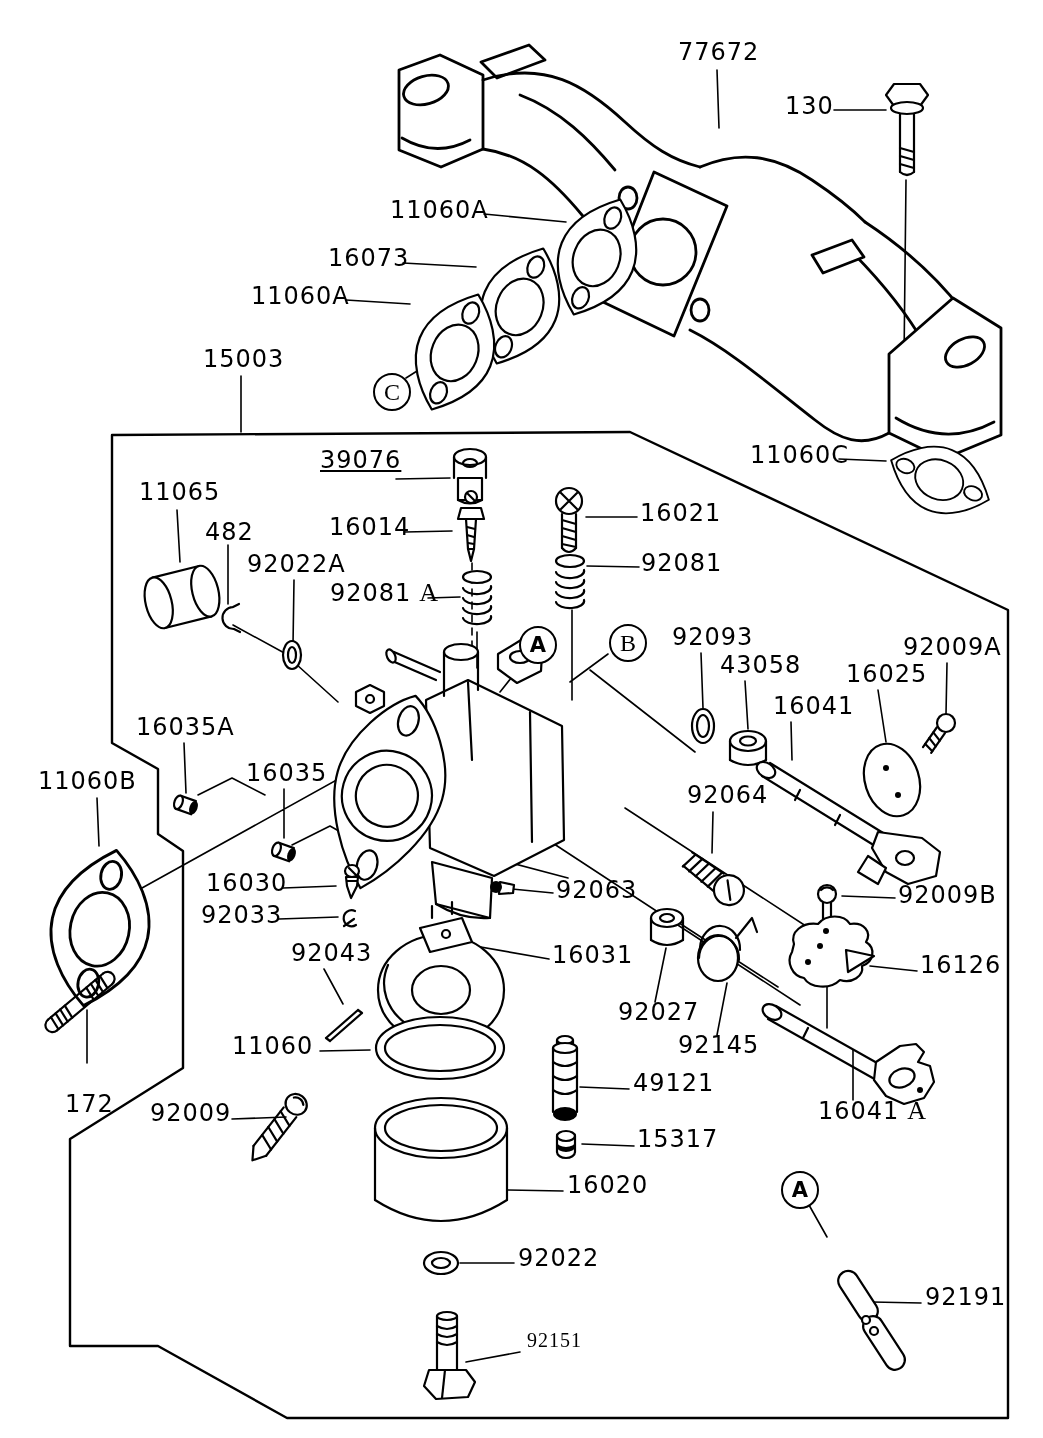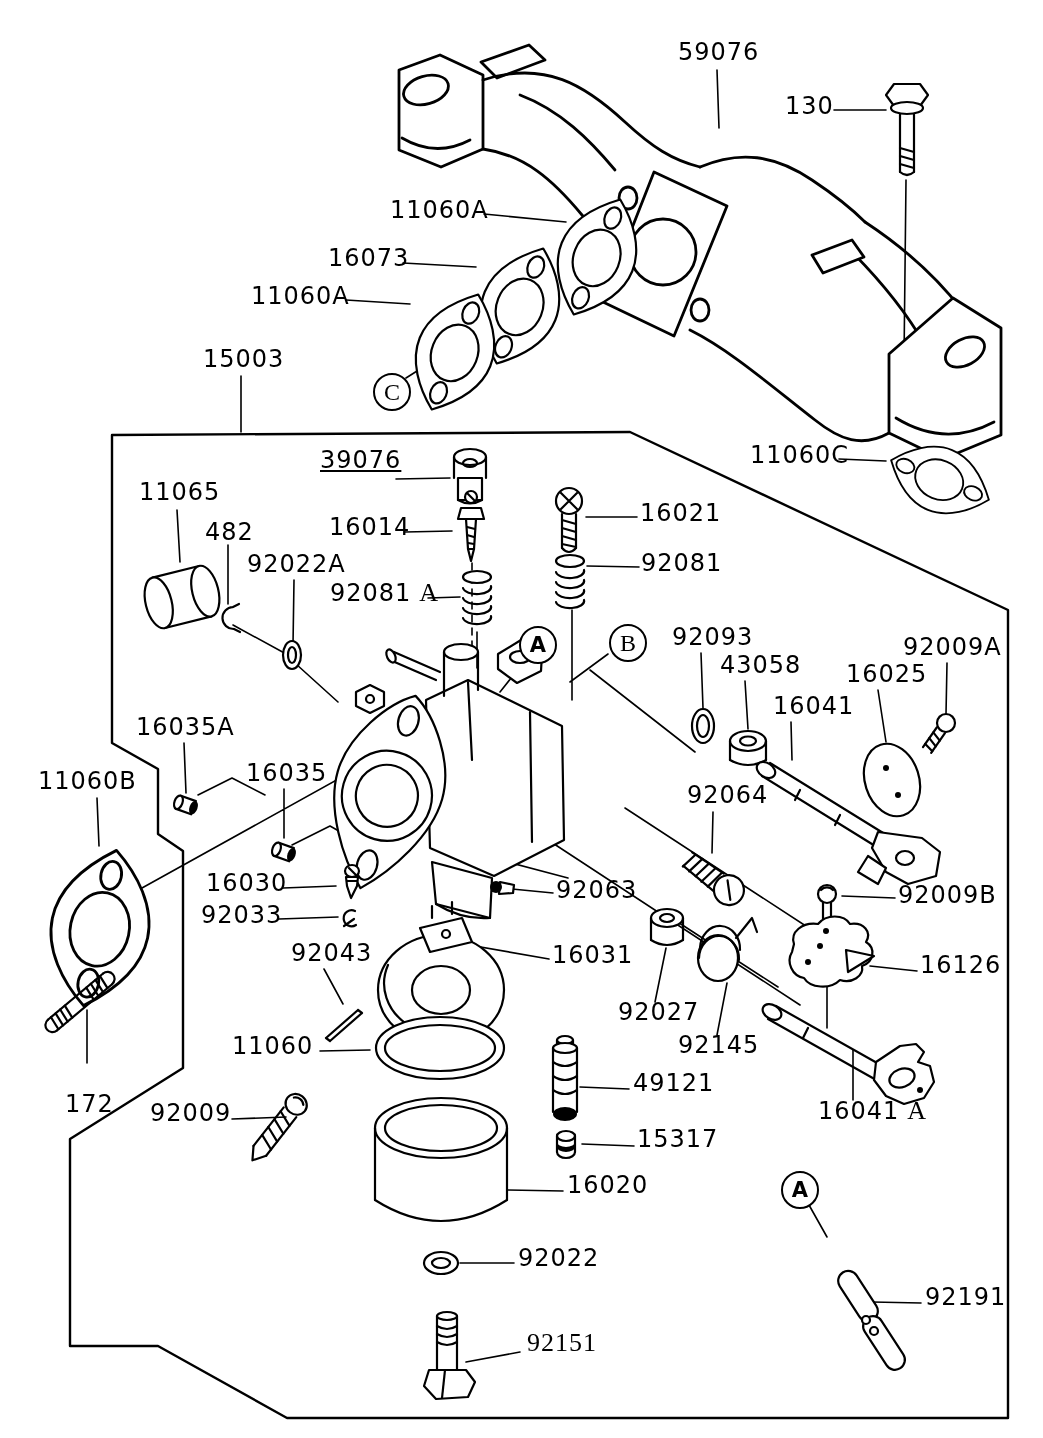--- a/index.html
+++ b/index.html
@@ -9,21 +9,21 @@
   svg *{stroke:#000;stroke-width:2.2;fill:none;stroke-linecap:round;stroke-linejoin:round;}
   svg .w{fill:#fff;}
   svg .blk{fill:#000;stroke:none;}
   svg g[data-name="assembly-border"] path{stroke-width:2.4;}
   svg g[data-name="intake-manifold"] *{stroke-width:2.8;}
   svg g[data-name="leader-lines"] *{stroke-width:1.6;}
   #labels-layer{position:absolute;left:0;top:0;width:100%;height:100%;}
   .part-label{position:absolute;font-size:24px;letter-spacing:1px;color:#000;
               white-space:nowrap;line-height:1;}
   .part-label .suffix{font-family:"Liberation Serif",serif;font-size:26px;margin-left:8px;letter-spacing:0;}
-  .part-label.serif{font-family:"Liberation Serif",serif;font-size:26px;letter-spacing:1px;}
+  .part-label.serif{font-family:"Liberation Serif",serif;font-size:20px;letter-spacing:1px;}
   .callout{position:absolute;width:34px;height:34px;border:2.5px solid #000;border-radius:50%;
            background:#fff;display:flex;align-items:center;justify-content:center;
            font-size:21px;font-weight:bold;line-height:1;}
   .callout.serif{font-family:"Liberation Serif",serif;font-weight:normal;font-size:24px;}
 </style>
 </head>
 <body>
 
 <div class="stage" data-name="parts-diagram-page">
 
@@ -338,21 +338,21 @@
   <g data-name="part-92151-bolt">
     <path d="M437,1316 L437,1372 M457,1316 L457,1372"></path>
     <ellipse class="w" cx="447" cy="1316" rx="10" ry="4"></ellipse>
     <path d="M437,1326 q10,6 20,0 M437,1334 q10,6 20,0 M437,1342 q10,6 20,0"></path>
     <path class="w" d="M429,1370 L466,1370 L475,1382 L468,1397 L436,1399 L424,1386 Z"></path>
     <path d="M445,1370 L442,1398"></path>
   </g>
 </svg>
 
 <div id="labels-layer" data-name="labels-layer">
-      <div class="part-label" data-name="part-label-59076" style="left: 678px; top: 40px;"><span data-name="part-number">59076</span></div>
+      <div class="part-label" data-name="part-label-59076" style="left: 678px; top: 40px;"><span data-name="part-number">77672</span></div>
       <div class="part-label" data-name="part-label-130" style="left: 785px; top: 94px;"><span data-name="part-number">130</span></div>
       <div class="part-label" data-name="part-label-11060a-top" style="left: 390px; top: 198px;"><span data-name="part-number">11060A</span></div>
       <div class="part-label" data-name="part-label-16073" style="left: 328px; top: 246px;"><span data-name="part-number">16073</span></div>
       <div class="part-label" data-name="part-label-11060a-left" style="left: 251px; top: 284px;"><span data-name="part-number">11060A</span></div>
       <div class="part-label" data-name="part-label-15003" style="left: 203px; top: 347px;"><span data-name="part-number">15003</span></div>
       <div class="part-label" data-name="part-label-11060c" style="left: 750px; top: 443px;"><span data-name="part-number">11060C</span></div>
       <div class="part-label" data-name="part-label-39076" style="left: 320px; top: 448px; text-decoration: underline;"><span data-name="part-number">39076</span></div>
       <div class="part-label" data-name="part-label-11065" style="left: 139px; top: 480px; text-align: right;"><span data-name="part-number">11065</span></div>
       <div class="part-label" data-name="part-label-16014" style="left: 329px; top: 515px;"><span data-name="part-number">16014</span></div>
       <div class="part-label" data-name="part-label-16021" style="left: 640px; top: 501px;"><span data-name="part-number">16021</span></div>

